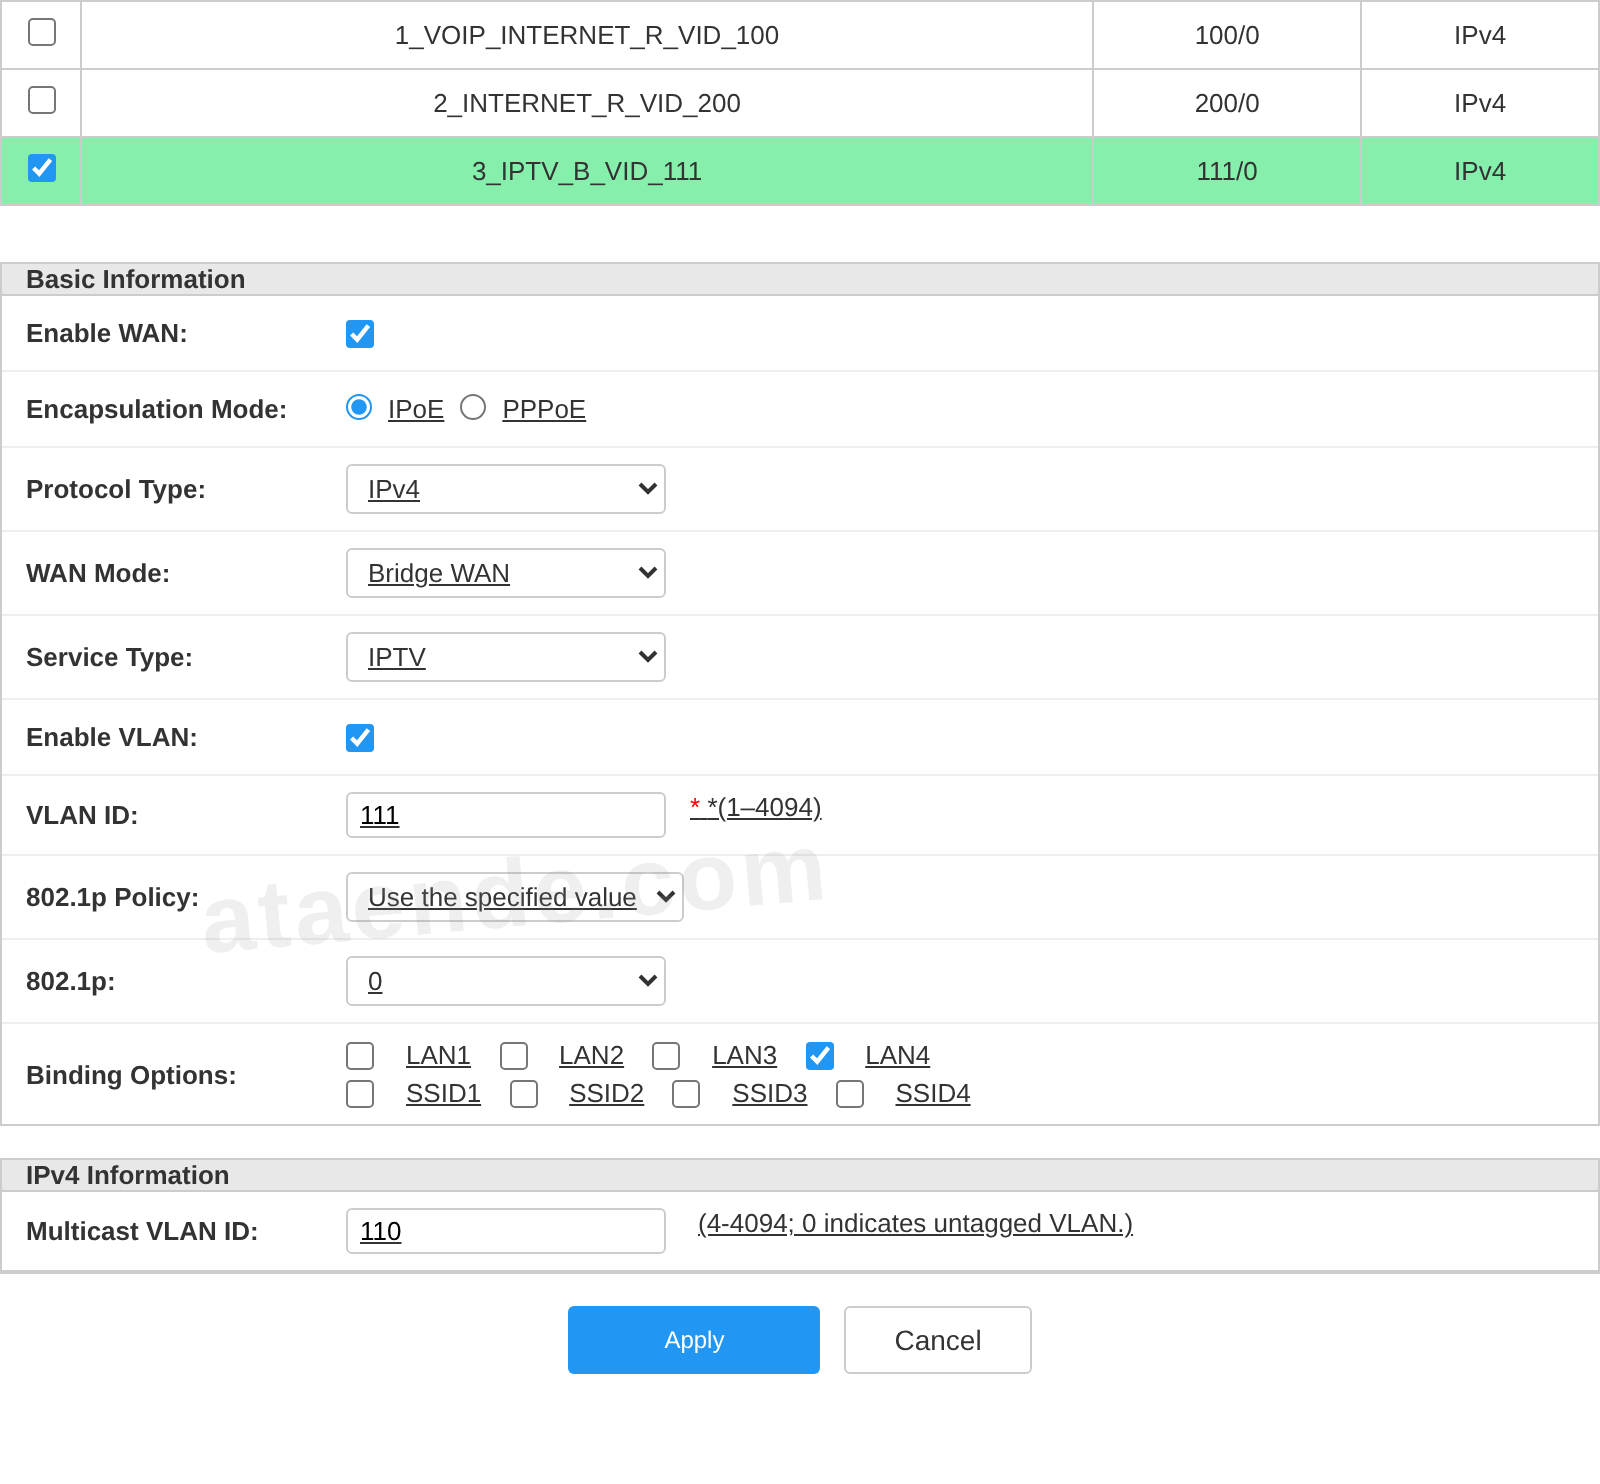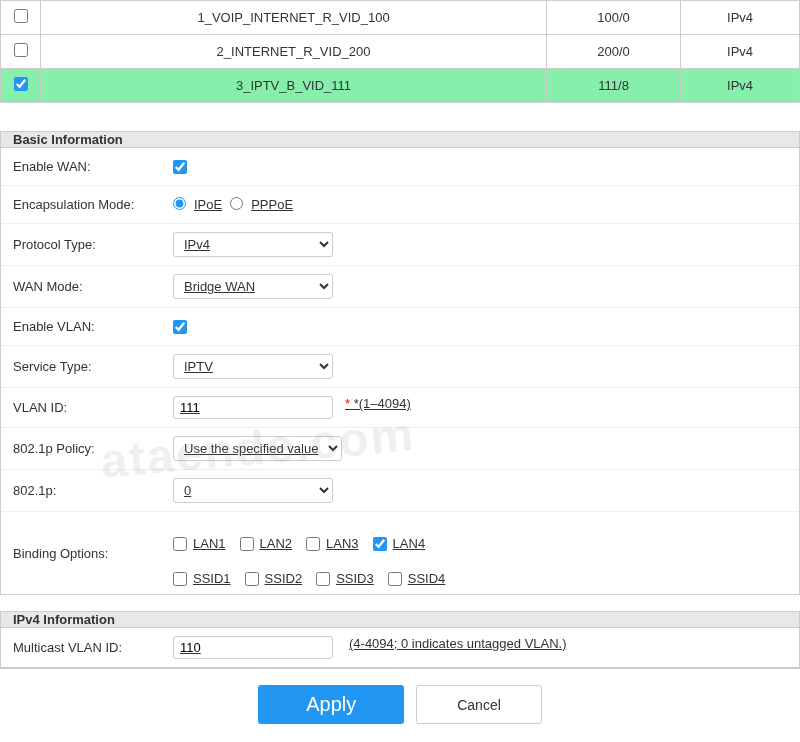--- a/index.html
+++ b/index.html
@@ -62,20 +62,21 @@
       min-height: 38px;
     }
     .form-row:last-child {
       border-bottom: none;
     }
     .form-label {
       width: 160px;
       min-width: 160px;
       color: #333;
       font-size: 13px;
+      font-weight: bold;
     }
     .form-control {
       display: flex;
       align-items: flex-start;
       gap: 8px;
       flex: 1;
       text-decoration: underline;
     }
 
     
@@ -125,48 +126,47 @@
       gap: 4px;
     }
     .binding-row {
       display: flex;
       align-items: center;
       gap: 14px;
     }
     .binding-item {
       display: flex;
       align-items: center;
-      gap: 6px;
-      font-size: 13px;
-      margin-top: 16px;
+      gap: 16px;
+      font-size: 13px;
     }
 
     
     .button-row {
       display: flex;
       justify-content: center;
       gap: 12px;
       padding: 16px;
       border-top: 1px solid #ccc;
       margin-top: 0;
     }
     .btn-apply {
       background: #2196F3;
       color: #fff;
       border: none;
       padding: 8px 48px;
       border-radius: 3px;
-      font-size: 20px;
+      font-size: 12px;
       cursor: pointer;
     }
     .btn-cancel {
       background: #fff;
       color: #333;
       border: 1px solid #ccc;
-      padding: 8px 40px;
+      padding: 8px 24px;
       border-radius: 3px;
       font-size: 14px;
       cursor: pointer;
     }
 
     
     .watermark {
       position: absolute;
       font-size: 48px;
       color: rgba(150,150,150,0.15);
@@ -216,21 +216,21 @@
       </td>
       <td>2_INTERNET_R_VID_200</td>
       <td>200/0</td>
       <td>IPv4</td>
     </tr>
         <tr class="selected">
       <td>
         <input type="checkbox" checked="" style="">
       </td>
       <td>3_IPTV_B_VID_111</td>
-      <td>111/8</td>
+      <td>111/0</td>
       <td>IPv4</td>
     </tr>
       </tbody>
   </table>
 
   <div class="spacer"></div>
 
   <div class="section-header">
     <span>Basic Information</span>
   </div>
@@ -266,35 +266,35 @@
       <div class="form-label">WAN Mode:</div>
       <div class="form-control">
         <select>
           <option>Bridge WAN</option>
           <option>Route WAN</option>
         </select>
       </div>
     </div>
 
     <div class="form-row">
-      <div class="form-label">Enable VLAN:</div>
-      <div class="form-control">
-        <input type="checkbox" id="enable-vlan" checked="" style="">
-      </div>
-    </div>
-
-    <div class="form-row">
       <div class="form-label">Service Type:</div>
       <div class="form-control">
         <select>
           <option>IPTV</option>
           <option>Internet</option>
           <option>VOIP</option>
           <option>Other</option>
         </select>
+      </div>
+    </div>
+
+    <div class="form-row">
+      <div class="form-label">Enable VLAN:</div>
+      <div class="form-control">
+        <input type="checkbox" id="enable-vlan" checked="" style="">
       </div>
     </div>
 
     <div class="form-row">
       <div class="form-label">VLAN ID:</div>
       <div class="form-control">
         <input type="text" value="111" style="">
         <span class="vlan-hint">
           <span class="required">*</span>
           <span>*(1–4094)</span>

